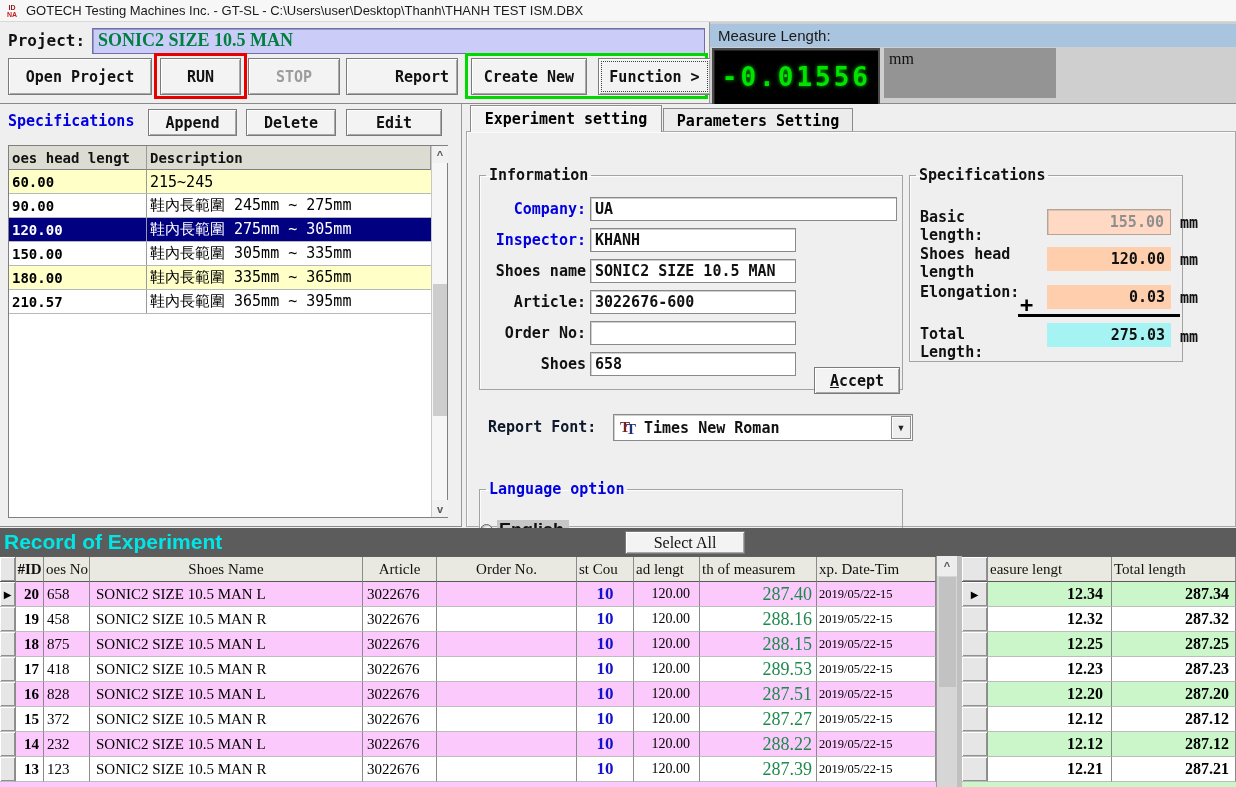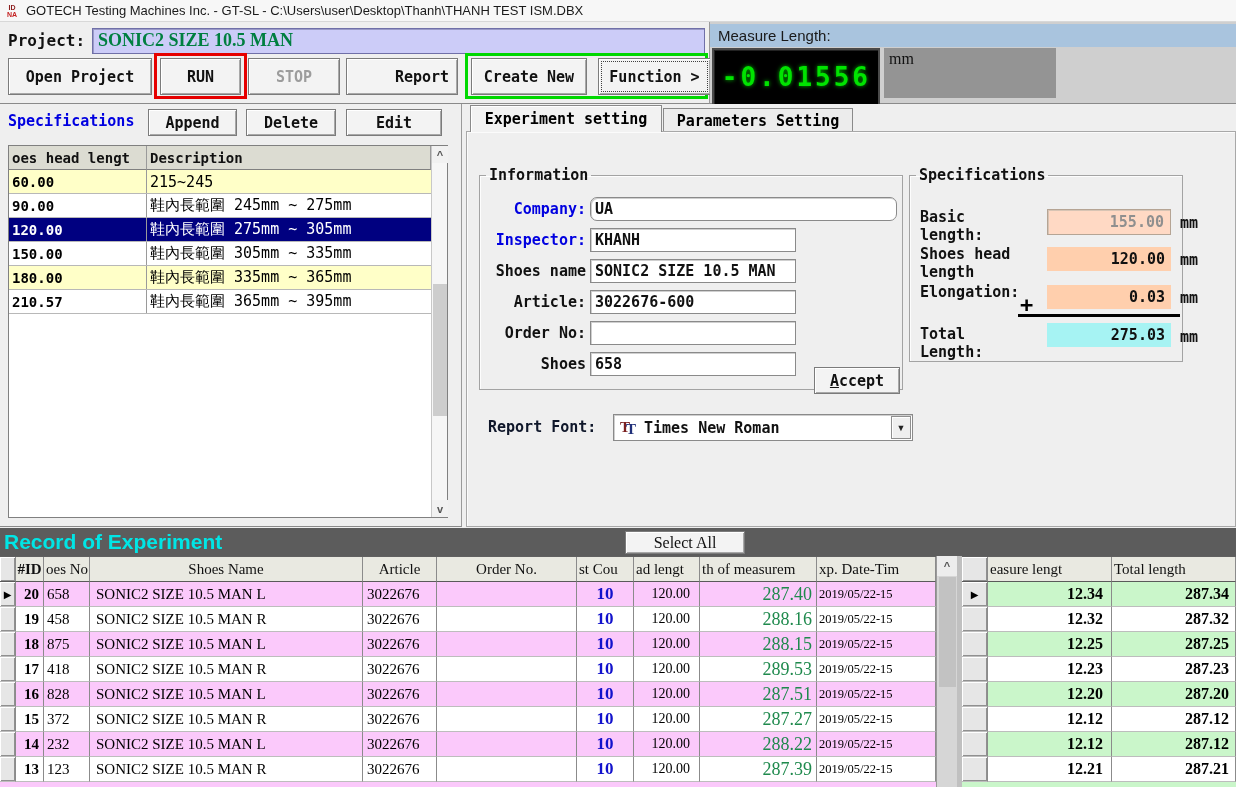--- a/index.html
+++ b/index.html
@@ -70,21 +70,21 @@
   .grp{position:absolute;border:1px solid #a3a3a3;box-shadow:inset 1px 1px 0 #fdfdfd;}
   .grp legend{font:bold 15px var(--f-mono);color:#111;padding:0 3px;margin-left:6px;}
   .grp legend.blue{color:var(--label_blue,#0000e0);}
   .grp-info{left:12px;top:34px;width:424px;height:224px;}
   .info-row{position:relative;display:flex;align-items:center;height:24px;margin:7px 0 0 6px;}
   .info-row:first-of-type{margin-top:13px;}
   .f-label{width:100px;text-align:right;font:bold 15px var(--f-mono);color:#111;white-space:nowrap;}
   .info-row.blue .f-label{color:var(--label_blue,#0000e0);}
   .tb{background:#fff;border:1px solid #8a8a8a;box-shadow:inset 1px 1px 0 #cfcfcf;font:bold 15px var(--f-mono);color:#111;display:flex;align-items:center;padding:0 4px;white-space:nowrap;overflow:hidden;}
   .f-input{width:206px;height:24px;margin-left:4px;}
-  .info-row.wide .f-input{width:307px;border-radius:7px;}
+  .info-row.wide .f-input{width:307px;}
   .b-accept{left:334px;top:183px;width:86px;height:27px;}
   .b-accept u{text-decoration:underline;}
 
   .grp-spec{left:442px;top:34px;width:274px;height:196px;}
   .calc-label{position:absolute;left:10px;font:bold 15px var(--f-mono);color:#111;white-space:pre-line;line-height:18px;}
   .calc-val{position:absolute;left:137px;width:124px;height:24px;display:flex;align-items:center;justify-content:flex-end;padding-right:6px;font:bold 15px var(--f-mono);color:#111;}
   .calc-val.peach{background:var(--value_peach,#ffcfad);}
   .calc-val.dim{background:var(--value_peach_dim,#ffd9c4);border:1px solid #b5a494;box-shadow:inset 1px 1px 0 #d8c4b4;color:#8f8f8f;height:26px;}
   .calc-val.cyan{background:var(--value_cyan,#a6f3f3);}
   .calc-unit{position:absolute;left:270px;font:bold 15px var(--f-mono);color:#111;}
@@ -298,20 +298,40 @@
     <div class="abs rf-label">Report Font:</div>
     <div class="abs combo">
       <span class="tt-icon">
           <span class="t1">T</span>
           <span class="t2">T</span>
         </span>
       <span class="combo-text">Times New Roman</span>
       <span class="combo-arrow">▼</span>
     </div>
 
+    <fieldset class="grp grp-lang">
+      <legend class="blue">Language option</legend>
+      <div class="lang-row">
+
+          <div class="lang-opt r-even">
+            <span class="radio"></span>
+            <span class="lang-label">繁體中文</span>
+          </div>
+
+          <div class="lang-opt r-odd">
+            <span class="radio"></span>
+            <span class="lang-label">简体中文</span>
+          </div>
+
+          <div class="lang-opt r-even sel">
+            <span class="radio"></span>
+            <span class="lang-label">English</span>
+          </div>
+        </div>
+    </fieldset>
 
   </div>
 </div>
 
 <div class="abs record-bar">
   <div class="record-title">Record of Experiment</div>
   <div class="abs btn b-selectall">Select All</div>
 </div>
 
 <div class="abs grid exp-table">

